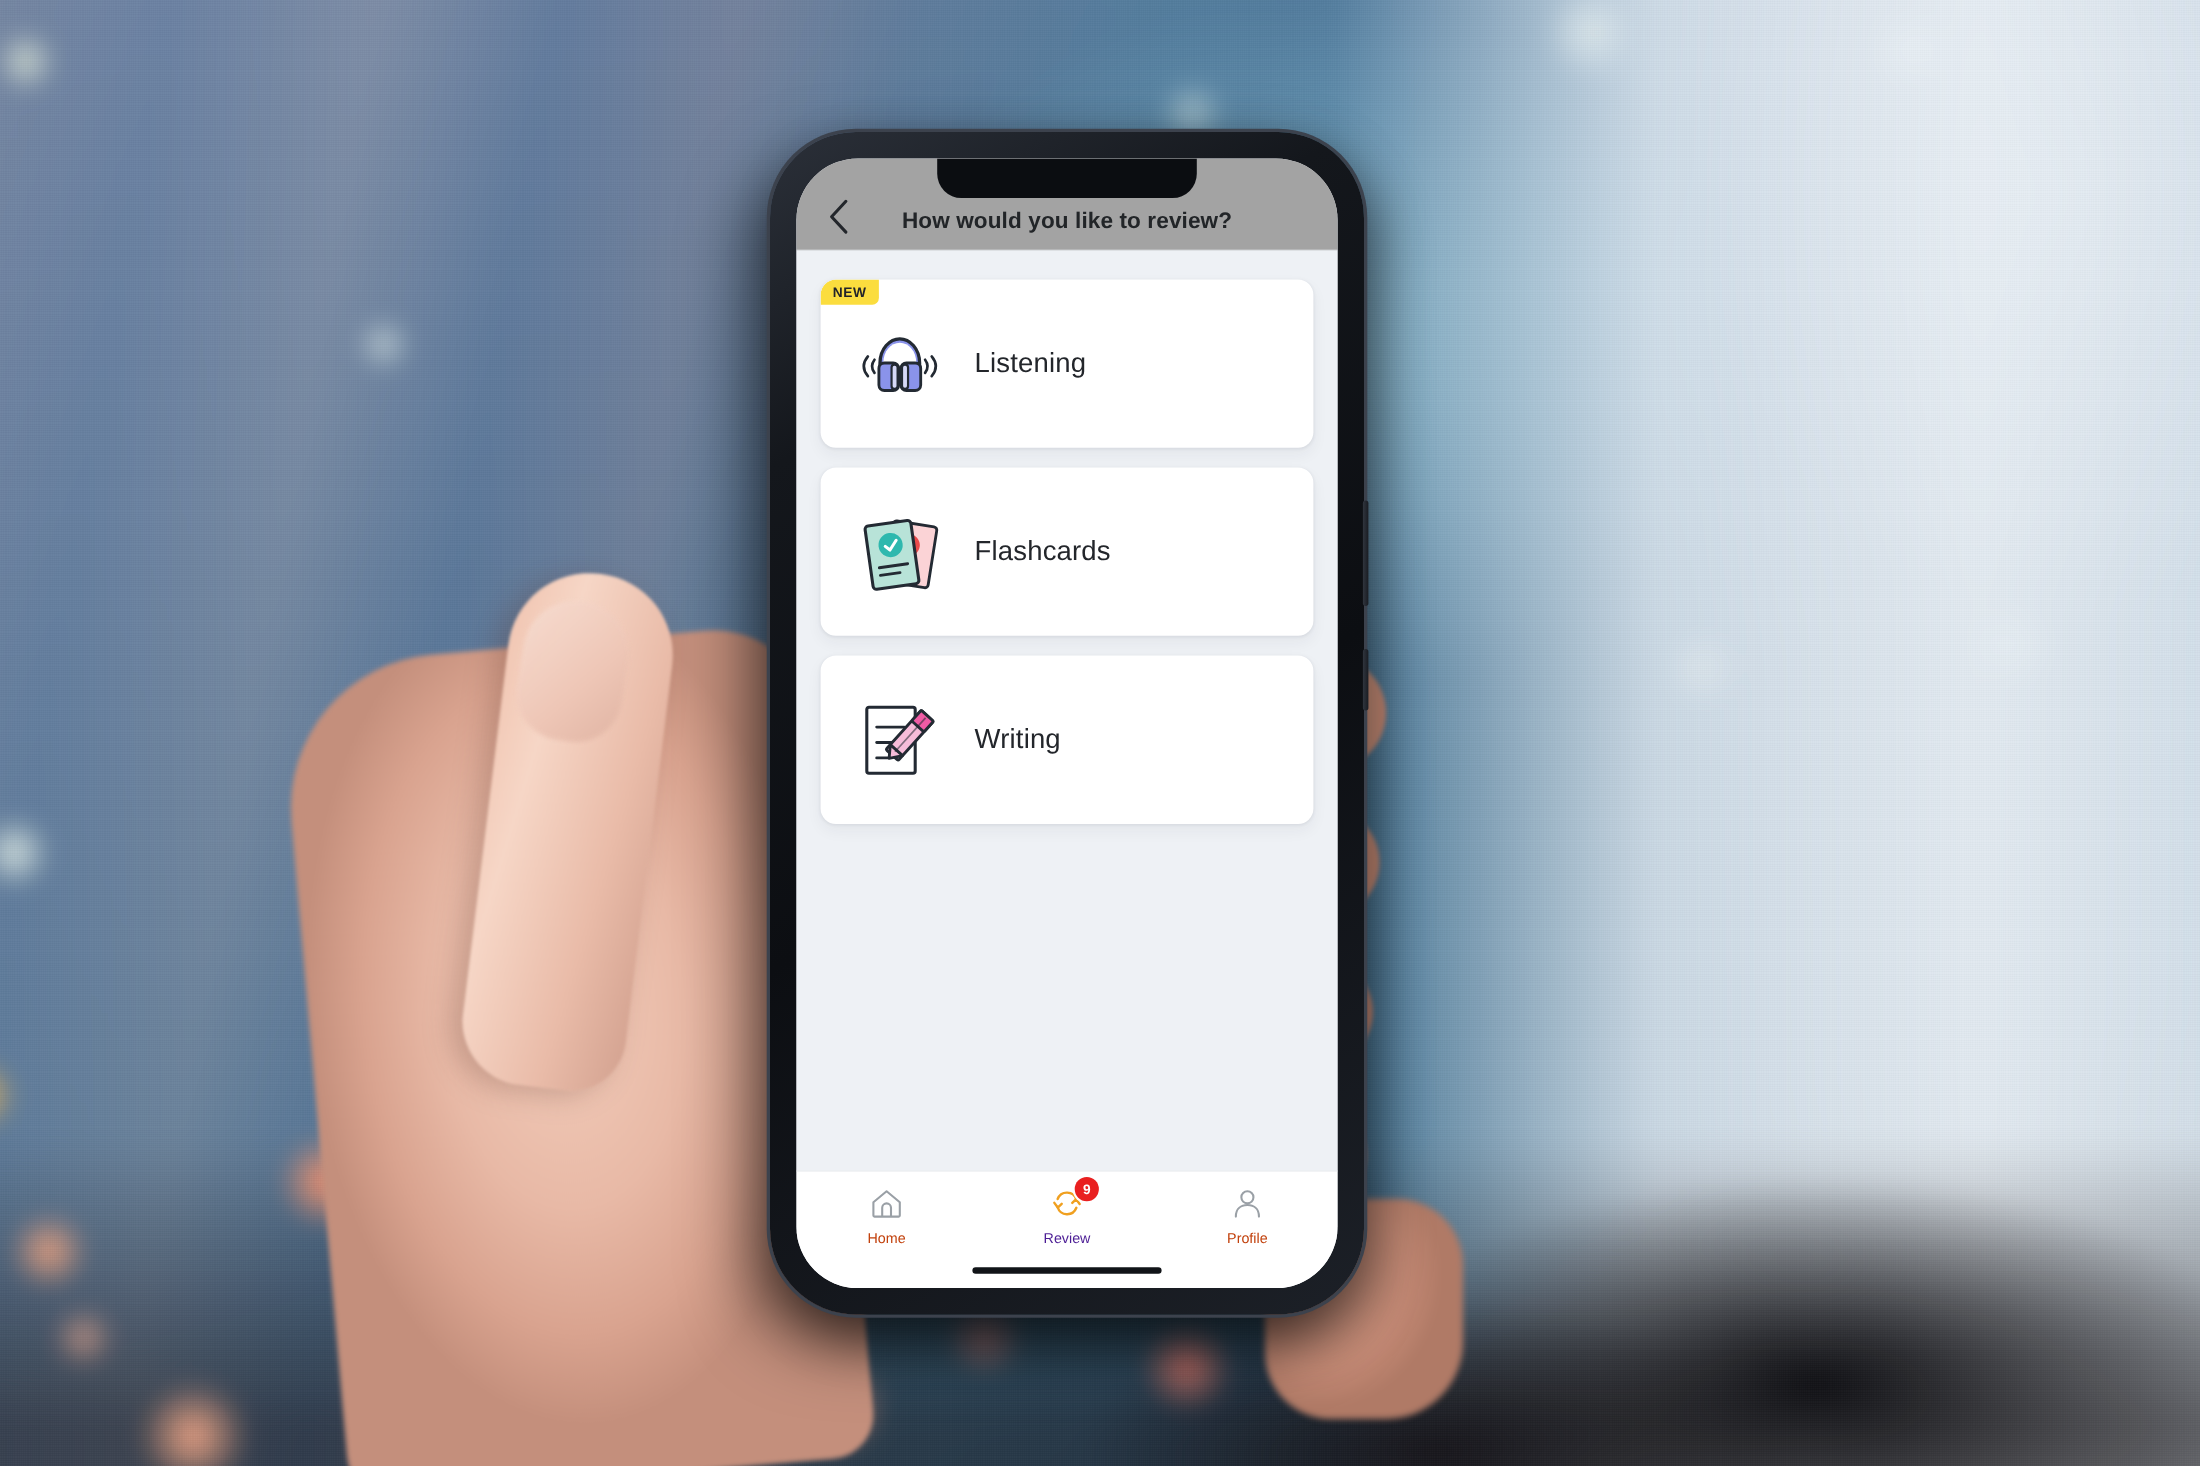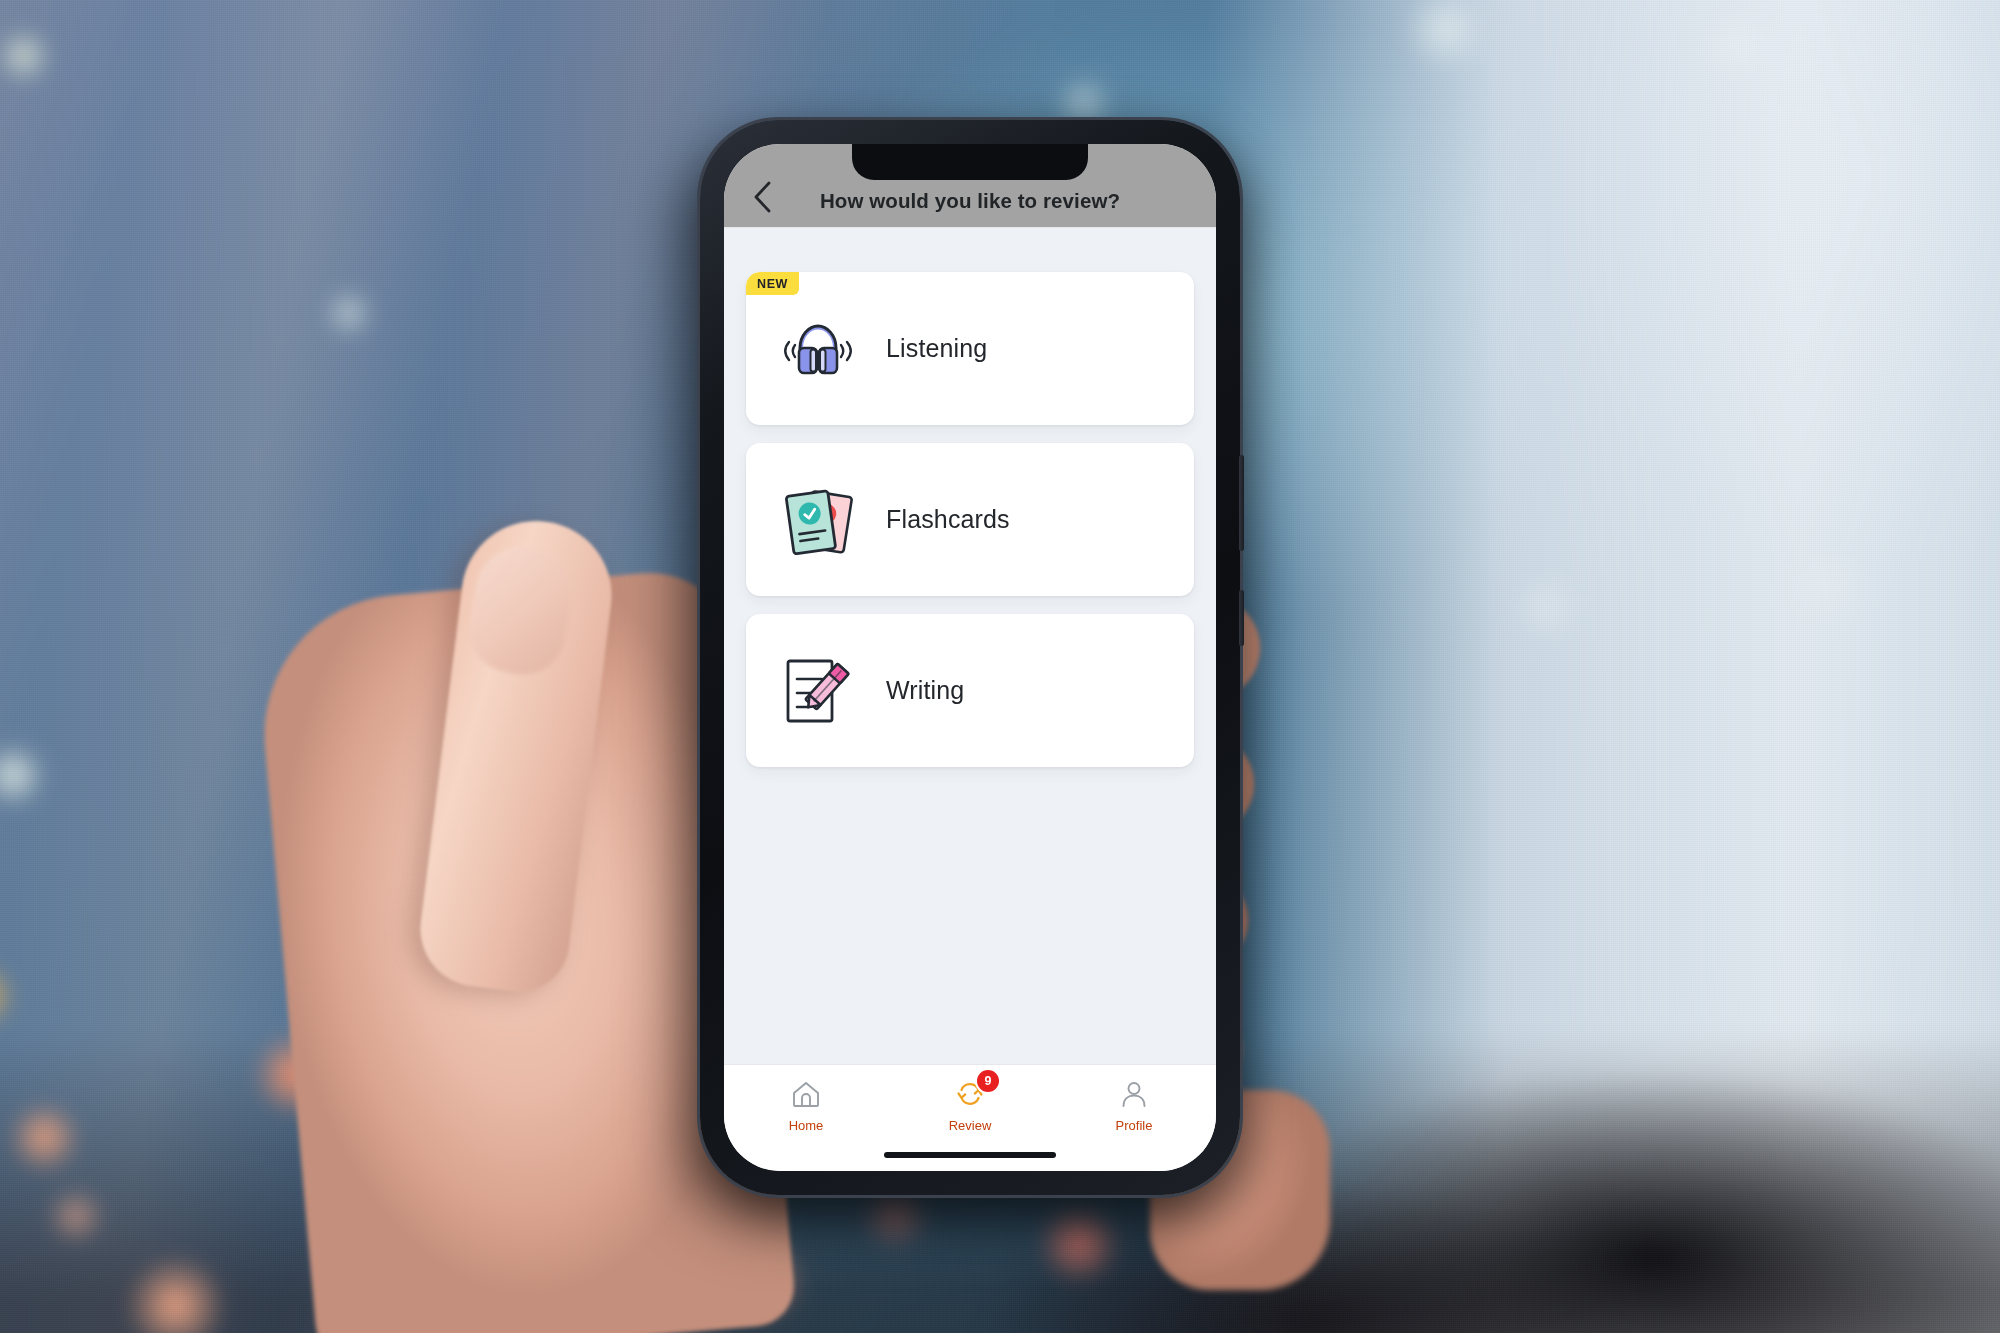--- a/index.html
+++ b/index.html
@@ -172,21 +172,20 @@
     padding:0 54px;
   }
 
   
   .content{
     position:absolute;
     left:0; right:0; top:84px; bottom:107px;
     background:#eef1f5;
     padding:26px 22px 0 22px;
     overflow:hidden;
-    margin-top:18px;
   }
   .card{
     position:relative;
     background:#ffffff;
     border-radius:14px;
     height:153px;
     margin-bottom:18px;
     display:flex; align-items:center;
     padding-left:18px;
     box-shadow:0 1px 3px rgba(30,40,60,.08), 0 6px 14px rgba(30,40,60,.05);
@@ -234,21 +233,21 @@
   .tab-ico{
     height:34px; width:34px;
     display:flex; align-items:center; justify-content:center;
     position:relative;
   }
   .tab-ico svg{ display:block; }
   .tab-label{
     margin-top:7px;
     font-size:13px; color:#c2410c; font-weight:500;
   }
-  .tab.active .tab-label{ color:#c2410c; }
+  .tab.active .tab-label{ color:#4c1d95; }
   .tab-badge{
     position:absolute;
     top:-7px; right:-12px;
     min-width:22px; height:22px;
     background:#e92020;
     border-radius:11px;
     color:#fff; font-size:12.5px; font-weight:700;
     display:flex; align-items:center; justify-content:center;
     padding:0 5px;
     box-shadow:0 0 0 2px #fff;

